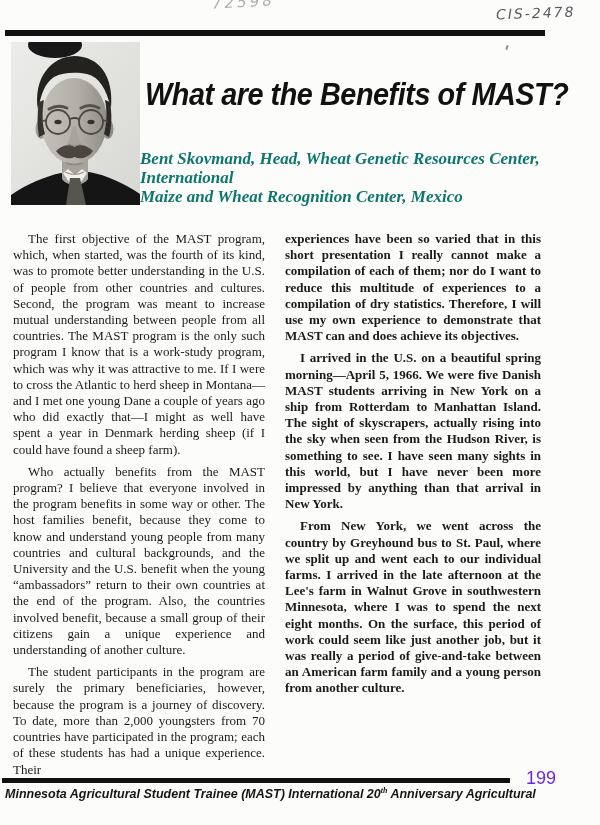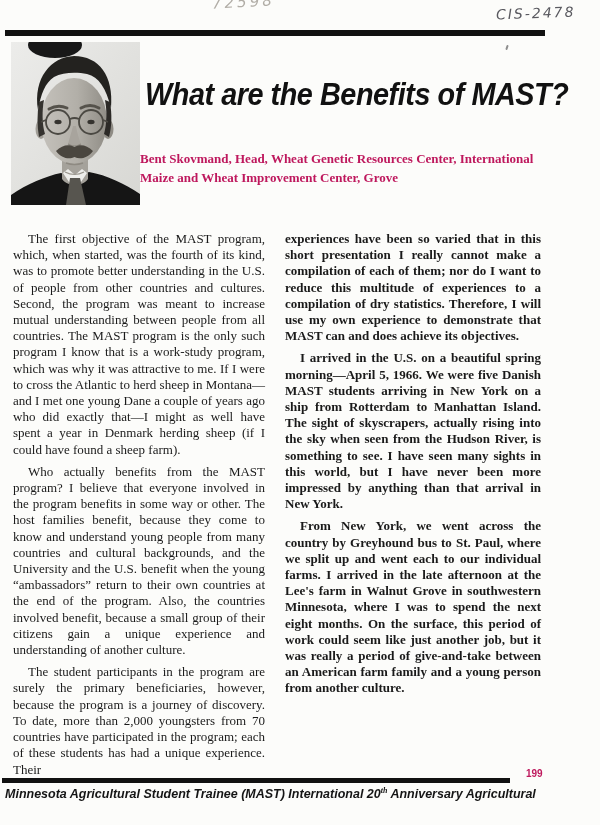--- a/index.html
+++ b/index.html
@@ -35,32 +35,32 @@
   .title{
     position:absolute;left:145px;top:78px;margin:0;
     font-family:"Liberation Sans",sans-serif;
     font-style:italic;font-weight:bold;font-size:32px;line-height:1;
     letter-spacing:-0.5px;color:#111;
     transform:scaleX(0.90);transform-origin:left center;white-space:nowrap;
   }
   .byline{
     position:absolute;left:140px;top:149px;width:430px;
     font-family:"Liberation Serif",serif;font-weight:bold;
-    font-size:13px;line-height:19px;color:#be185d;
+    font-size:17px;line-height:19px;color:#0f766e;font-style:italic;
   }
   
   .col{position:absolute;top:231px;font-size:13px;line-height:16.2px;text-align:justify;}
   .col1{left:13px;width:252px;}
   .col2{left:285px;width:256px;font-weight:bold;}
   .col p{margin:0 0 6px 0;text-indent:15px;}
   .col2 p.cont{text-indent:0;}
   
   .pageno{
     position:absolute;left:526px;top:768px;
-    font-family:"Liberation Sans",sans-serif;font-weight:700;font-size:10px;color:#be185d;
+    font-family:"Liberation Sans",sans-serif;font-weight:400;font-size:18px;color:#6d28d9;
   }
   .credit{
     position:absolute;left:5px;top:787px;
     font-family:"Liberation Sans",sans-serif;font-style:italic;font-weight:bold;
     font-size:12.5px;color:#151515;white-space:nowrap;
   }
   .credit sup{font-size:8px;vertical-align:super;line-height:0;font-family:Liberation Serif, serif;}
 </style>
 </head>
 <body>
@@ -116,21 +116,21 @@
       <path d="M45 109 C51 103 58 102 63.5 105 C69 102 76 103 82 109 C77 116 69 118 63.5 115 C58 118 50 116 45 109 Z" fill="#4a463f"></path>
       <path d="M55 121 Q63.5 124 72 121" stroke="#8e8a82" stroke-width="1.6" fill="none"></path>
       <path d="M54 130 Q63.5 135 73 130" stroke="#9b978f" stroke-width="1.2" fill="none"></path>
     </svg>
   </div>
 
   <h1 class="title">What are the Benefits of MAST?</h1>
 
   <div class="byline">
     <div>Bent Skovmand, Head, Wheat Genetic Resources Center, International</div>
-    <div>Maize and Wheat Improvement Center, Grove</div>
+    <div>Maize and Wheat Recognition Center, Mexico</div>
   </div>
 
   <div class="col col1">
     <p>The first objective of the MAST program, which, when started, was the fourth of its kind, was to promote better understanding in the U.S. of people from other countries and cultures. Second, the program was meant to increase mutual understanding between people from all countries. The MAST program is the only such program I know that is a work-study program, which was why it was attractive to me. If I were to cross the Atlantic to herd sheep in Montana—and I met one young Dane a couple of years ago who did exactly that—I might as well have spent a year in Denmark herding sheep (if I could have found a sheep farm).</p>
     <p>Who actually benefits from the MAST program? I believe that everyone involved in the program benefits in some way or other. The host families benefit, because they come to know and understand young people from many countries and cultural backgrounds, and the University and the U.S. benefit when the young “ambassadors” return to their own countries at the end of the program. Also, the countries involved benefit, because a small group of their citizens gain a unique experience and understanding of another culture.</p>
     <p>The student participants in the program are surely the primary beneficiaries, however, because the program is a journey of discovery. To date, more than 2,000 youngsters from 70 countries have participated in the program; each of these students has had a unique experience. Their</p>
   </div>
 
   <div class="col col2">
     <p class="cont">experiences have been so varied that in this short presentation I really cannot make a compilation of each of them; nor do I want to reduce this multitude of experiences to a compilation of dry statistics. Therefore, I will use my own experience to demonstrate that MAST can and does achieve its objectives.</p>

